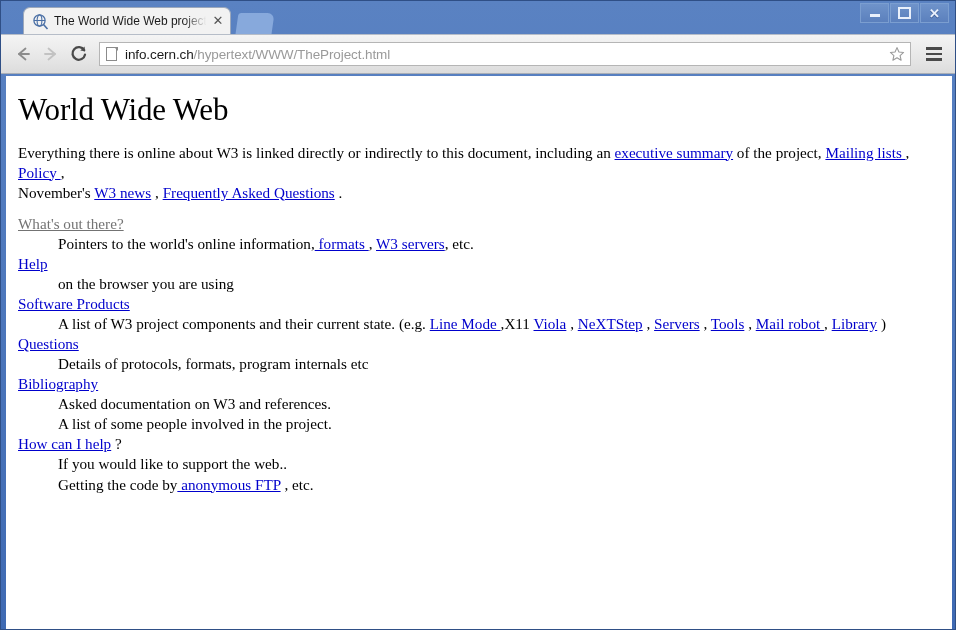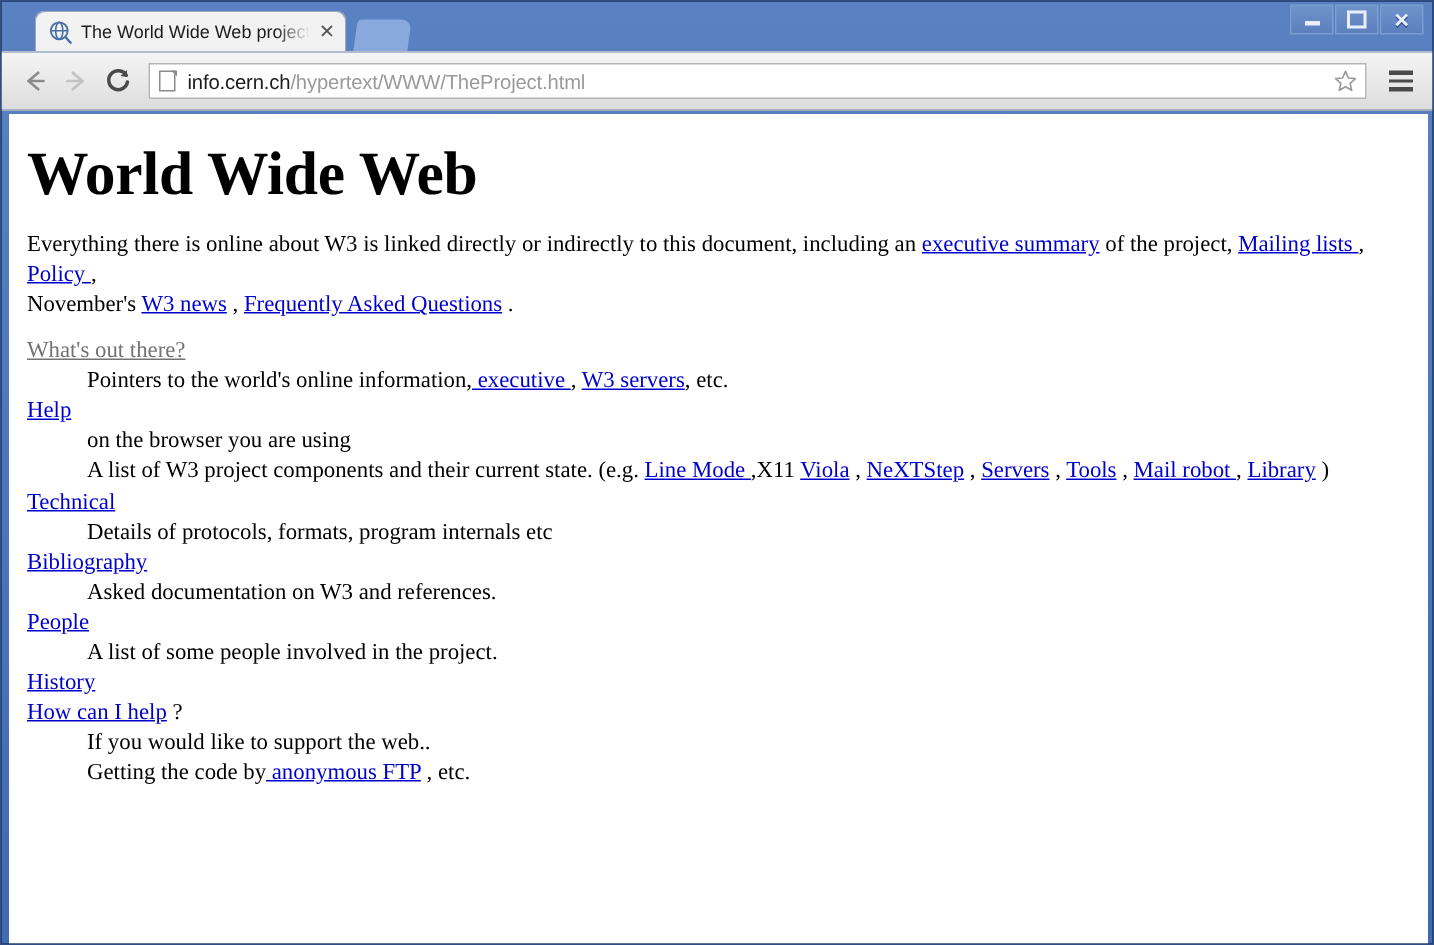--- a/index.html
+++ b/index.html
@@ -217,22 +217,22 @@
     box-sizing: border-box;
   }
   #page {
     padding: 8px 10px 0 12px;
     font-family: "Liberation Serif", "DejaVu Serif", serif;
     font-size: 15.2px;
     color: #000;
     line-height: 1.32;
   }
   #page h1 {
-    font-size: 41px;
-    font-weight: bold;
+    font-size: 31px;
+    font-weight: normal;
     margin: 10px 0 16px 0;
     letter-spacing: -0.2px;
     line-height: 1.05;
   }
   #page p {
     margin: 0 0 11px 0;
   }
   a.l {
     color: #0000cc;
     text-decoration: underline;
@@ -337,31 +337,30 @@
   <div id="viewport">
     <div id="page">
 
       <h1>World Wide Web</h1>
 
 
       <p><span>Everything there is online about W3 is linked directly or indirectly to this document, including an </span><a class="l" href="#">executive summary</a><span> of the project, </span><a class="l sp" href="#">Mailing lists </a><span>, </span><a class="l sp" href="#">Policy </a><span>,</span><br><span>November's </span><a class="l" href="#">W3 news</a><span> , </span><a class="l" href="#">Frequently Asked Questions</a><span> .</span></p>
 
       <dl id="sections">
           <dt><a class="v" href="#">What's out there?</a></dt>
-          <dd><span class="sp">Pointers to the world's online information,</span><a class="l sp" href="#"> executive </a><span class="sp">, </span><a class="l sp" href="#">W3 servers</a><span class="sp">, etc.</span></dd>
+          <dd><span class="sp">Pointers to the world's online information,</span><a class="l sp" href="#"> formats </a><span class="sp">, </span><a class="l sp" href="#">W3 servers</a><span class="sp">, etc.</span></dd>
           <dt><a class="l" href="#">Help</a></dt>
           <dd><span class="sp">on the browser you are using</span></dd>
+          <dt><a class="l" href="#">Software Products</a></dt>
           <dd><span class="sp">A list of W3 project components and their current state. (e.g. </span><a class="l sp" href="#">Line Mode </a><span class="sp">,X11 </span><a class="l sp" href="#">Viola</a><span class="sp"> , </span><a class="l sp" href="#">NeXTStep</a><span class="sp"> , </span><a class="l sp" href="#">Servers</a><span class="sp"> , </span><a class="l sp" href="#">Tools</a><span class="sp"> , </span><a class="l sp" href="#">Mail robot </a><span class="sp">, </span><a class="l sp" href="#">Library</a><span class="sp"> )</span></dd>
-          <dt><a class="l" href="#">Technical</a></dt>
+          <dt><a class="l" href="#">Questions</a></dt>
           <dd><span class="sp">Details of protocols, formats, program internals etc</span></dd>
           <dt><a class="l" href="#">Bibliography</a></dt>
           <dd><span class="sp">Asked documentation on W3 and references.</span></dd>
-          <dt><a class="l" href="#">People</a></dt>
           <dd><span class="sp">A list of some people involved in the project.</span></dd>
-          <dt><a class="l" href="#">History</a></dt>
           <dt><a class="l" href="#">How can I help</a><span> ?</span></dt>
           <dd><span class="sp">If you would like to support the web..</span></dd>
           <dd><span class="sp">Getting the code by</span><a class="l sp" href="#"> anonymous FTP</a><span class="sp"> , etc.</span></dd>
         </dl>
 
     </div>
   </div>
 </div>
 
 </body></html>

